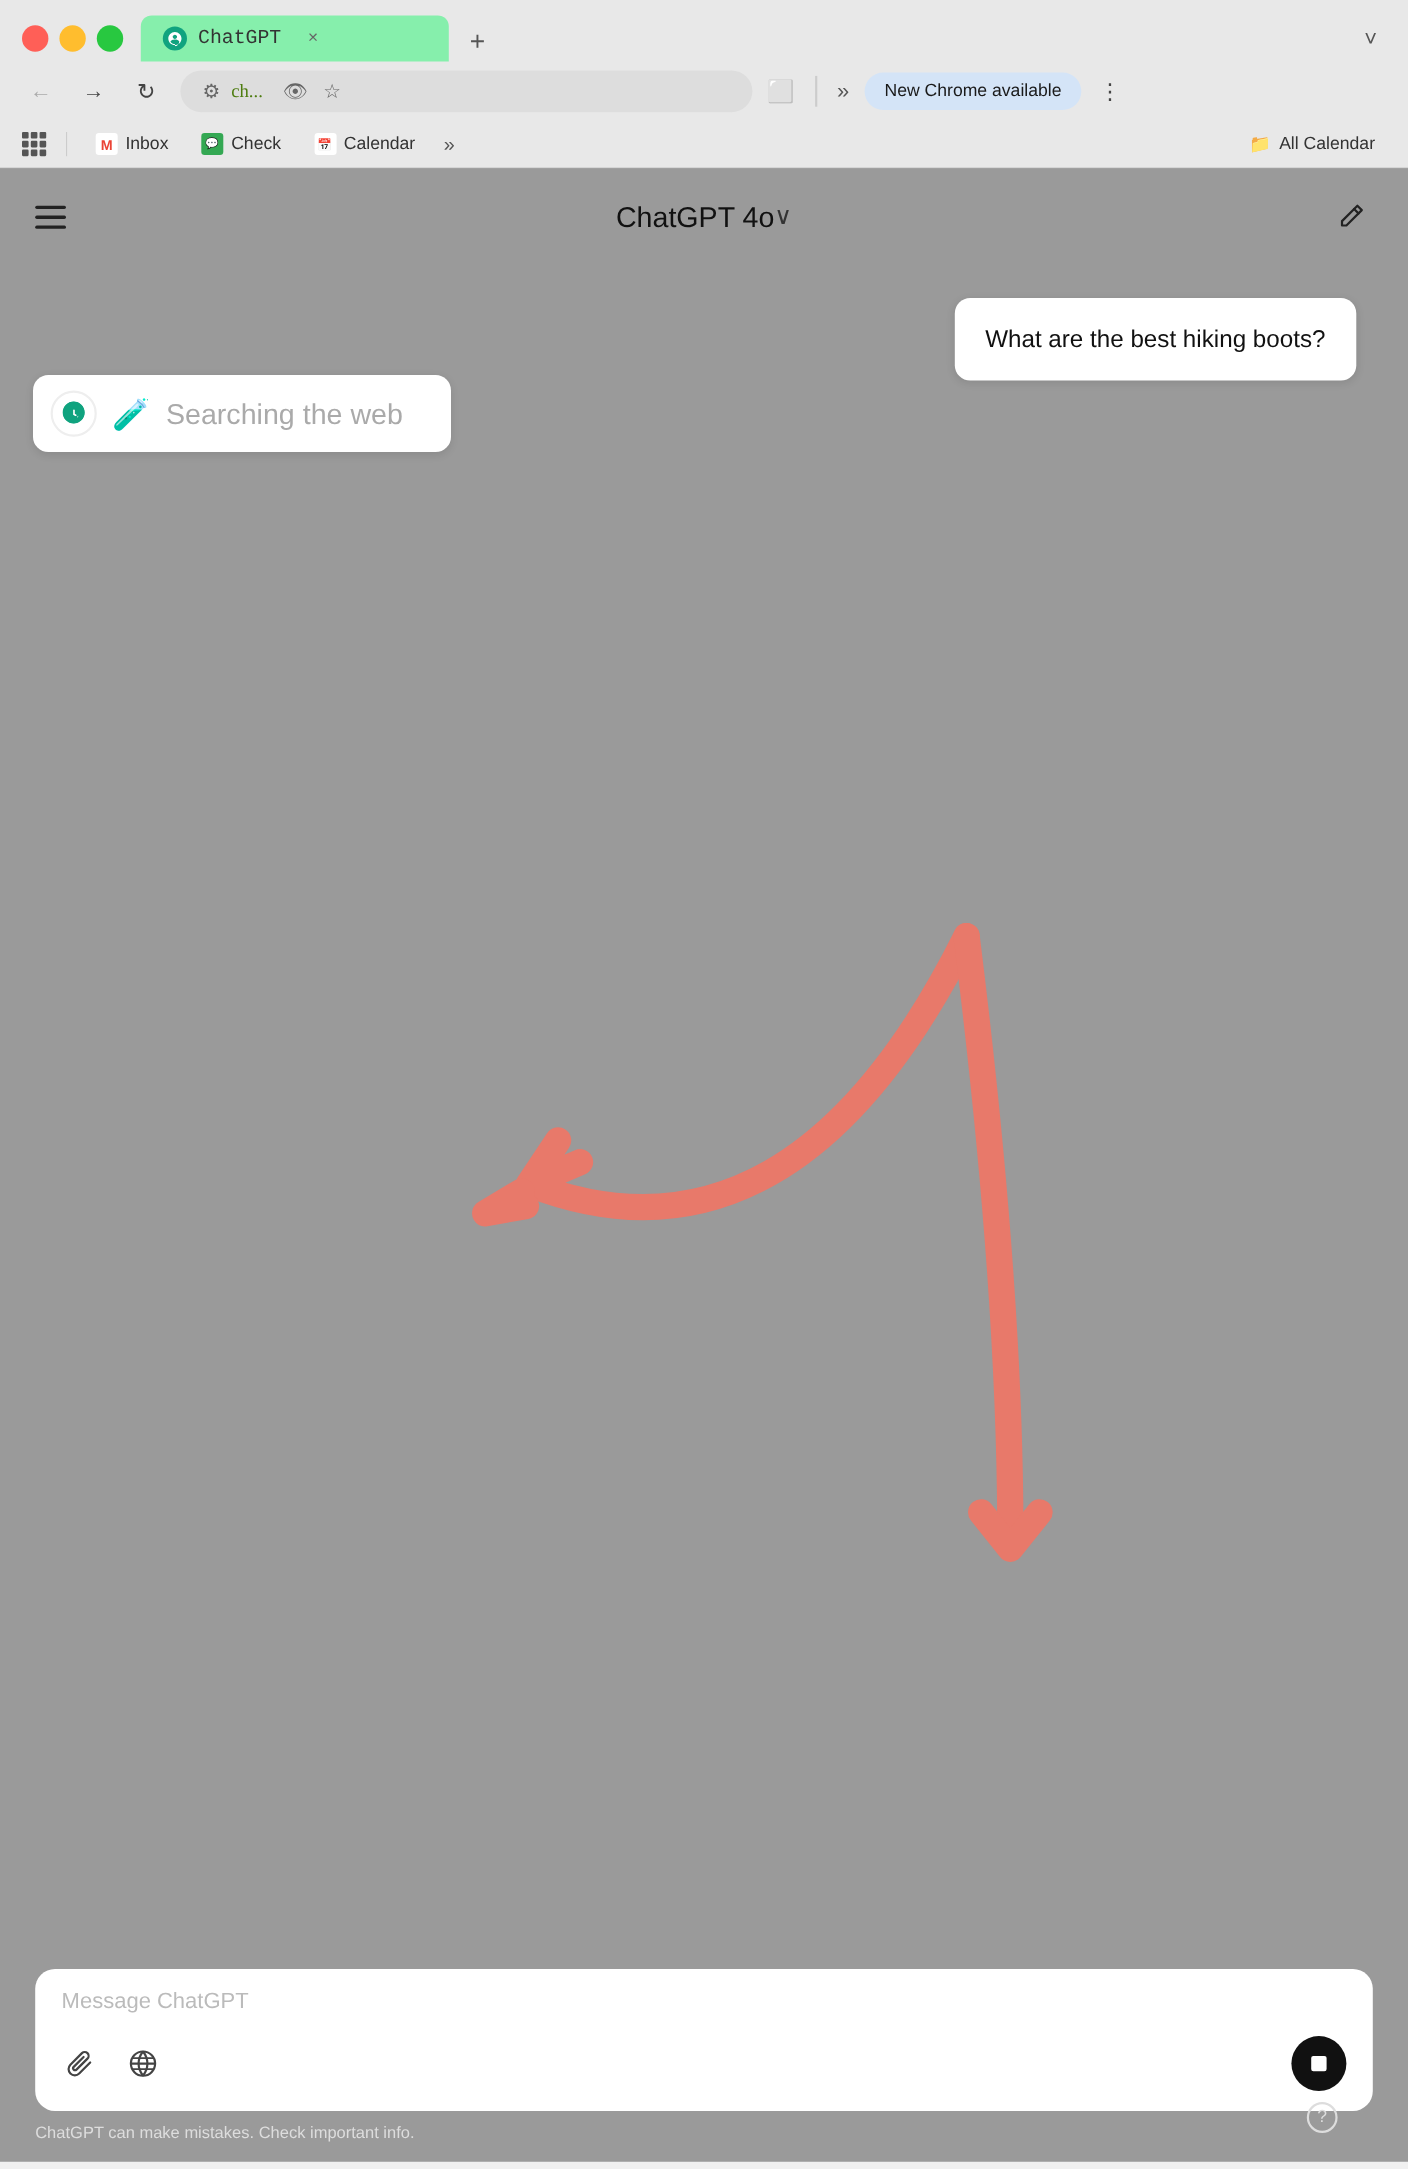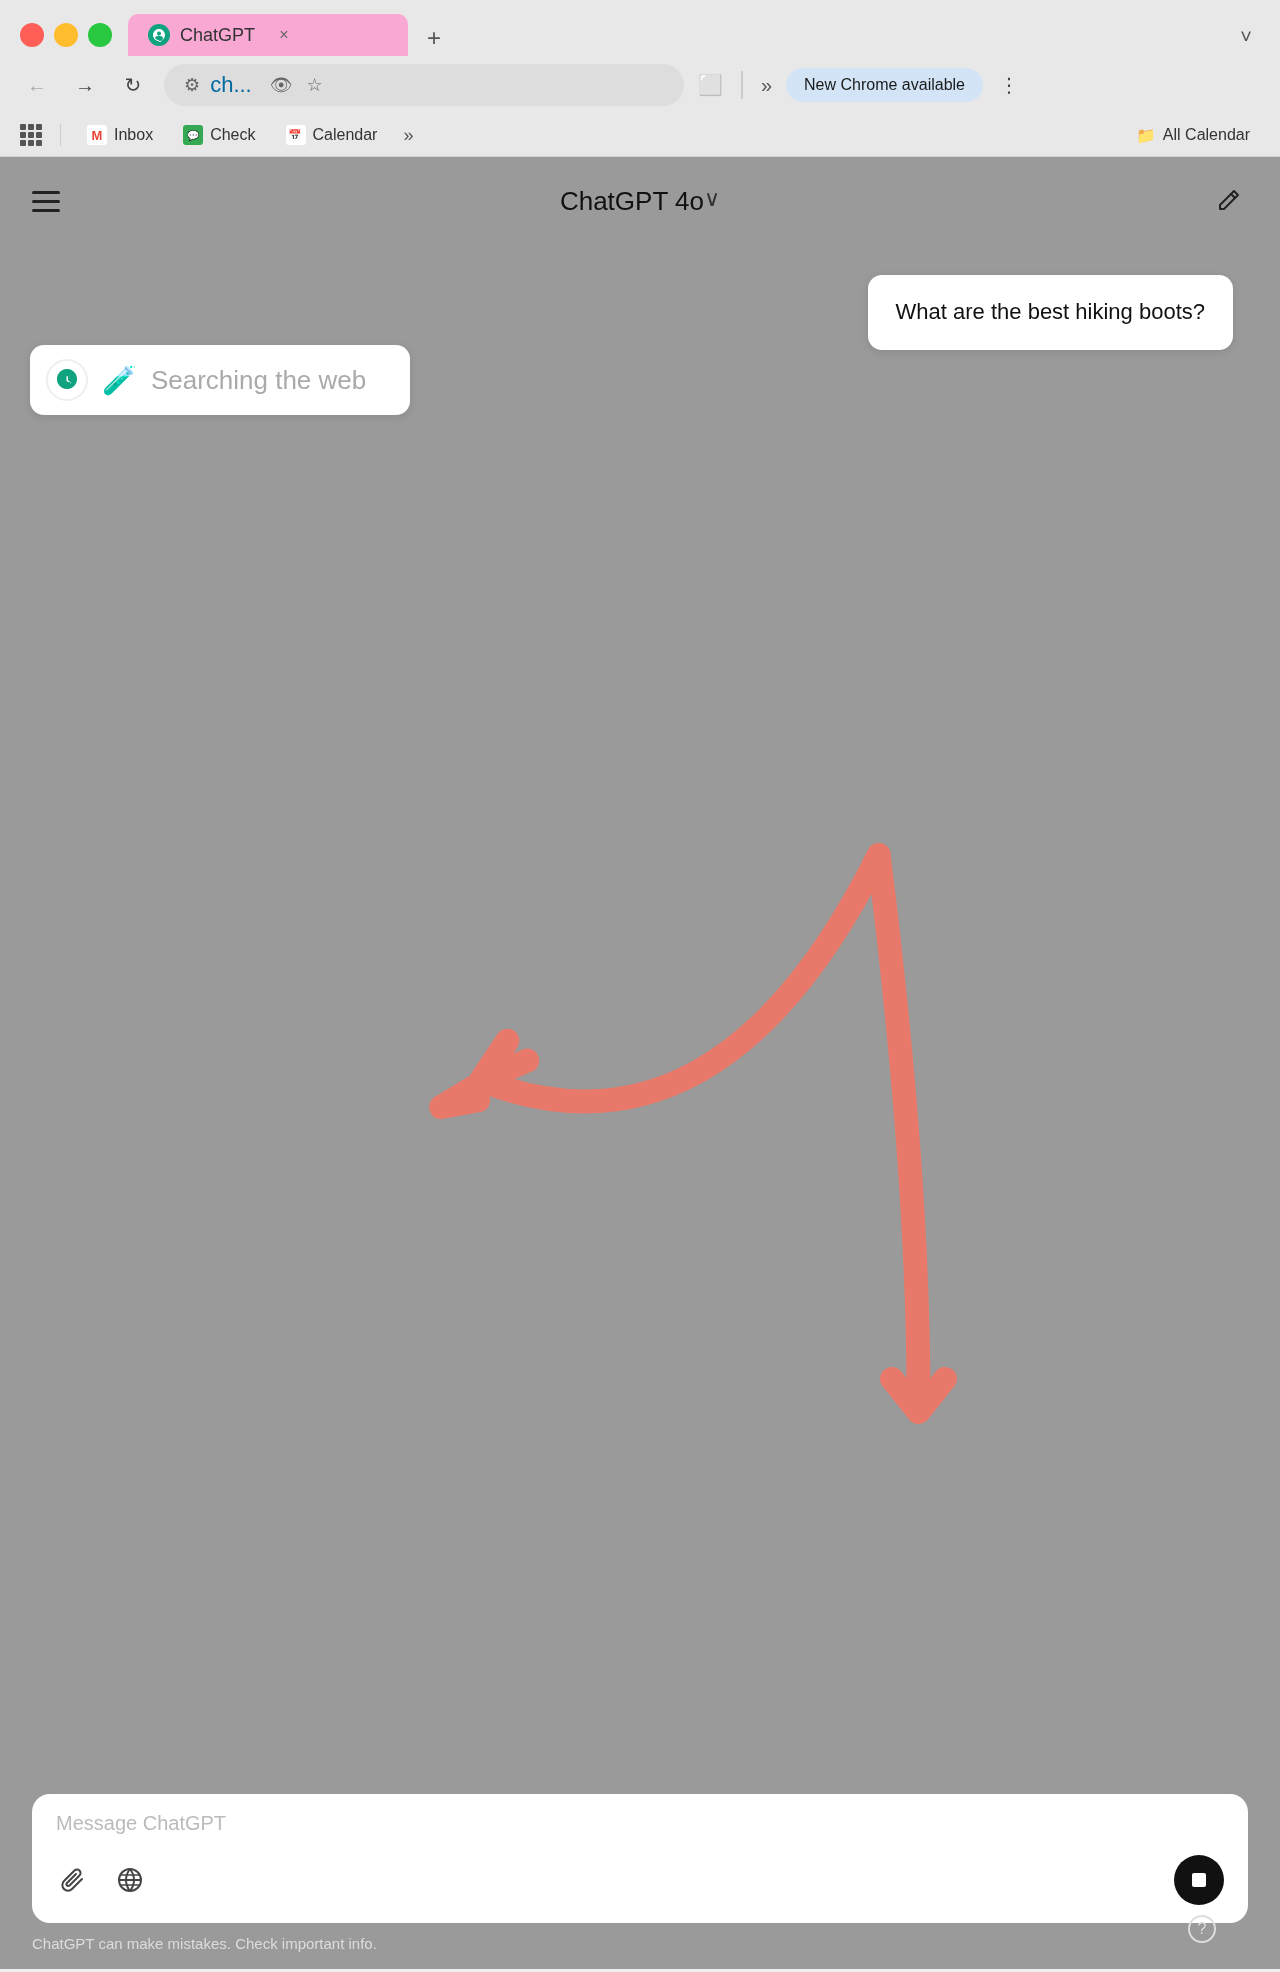--- a/index.html
+++ b/index.html
@@ -45,28 +45,29 @@
     .traffic-light.green { background: #28c840; }
 
     .tab-bar {
       display: flex;
       align-items: flex-end;
       gap: 0;
       flex: 1;
     }
 
     .tab-active {
-      background: #f9a8d4;
+      background: #86efac;
       border-radius: 10px 10px 0 0;
       padding: 10px 20px;
       display: flex;
       align-items: center;
       gap: 10px;
       min-width: 280px;
       position: relative;
+      font-family: Liberation Mono, monospace;
     }
 
     .tab-favicon {
       width: 22px;
       height: 22px;
       background: #10a37f;
       border-radius: 50%;
       display: flex;
       align-items: center;
       justify-content: center;
@@ -143,22 +144,23 @@
       background: #ddd;
       border-radius: 30px;
       padding: 8px 20px;
       display: flex;
       align-items: center;
       gap: 10px;
       max-width: 520px;
     }
 
     .address-text {
-      font-size: 22px;
-      color: #0369a1;
+      font-size: 17px;
+      color: #4d7c0f;
+      font-family: Liberation Serif, serif;
     }
 
     .nav-separator {
       width: 2px;
       height: 28px;
       background: #ccc;
       margin: 0 4px;
     }
 
     .nav-extensions {
@@ -301,20 +303,21 @@
 
     .hamburger-line {
       width: 28px;
       height: 3px;
       background: #222;
       border-radius: 2px;
     }
 
     .model-selector {
       display: flex;
+      align-items: center;
       gap: 0;
       cursor: pointer;
     }
 
     .model-name {
       font-size: 26px;
       color: #111;
       font-weight: 500;
     }
 

